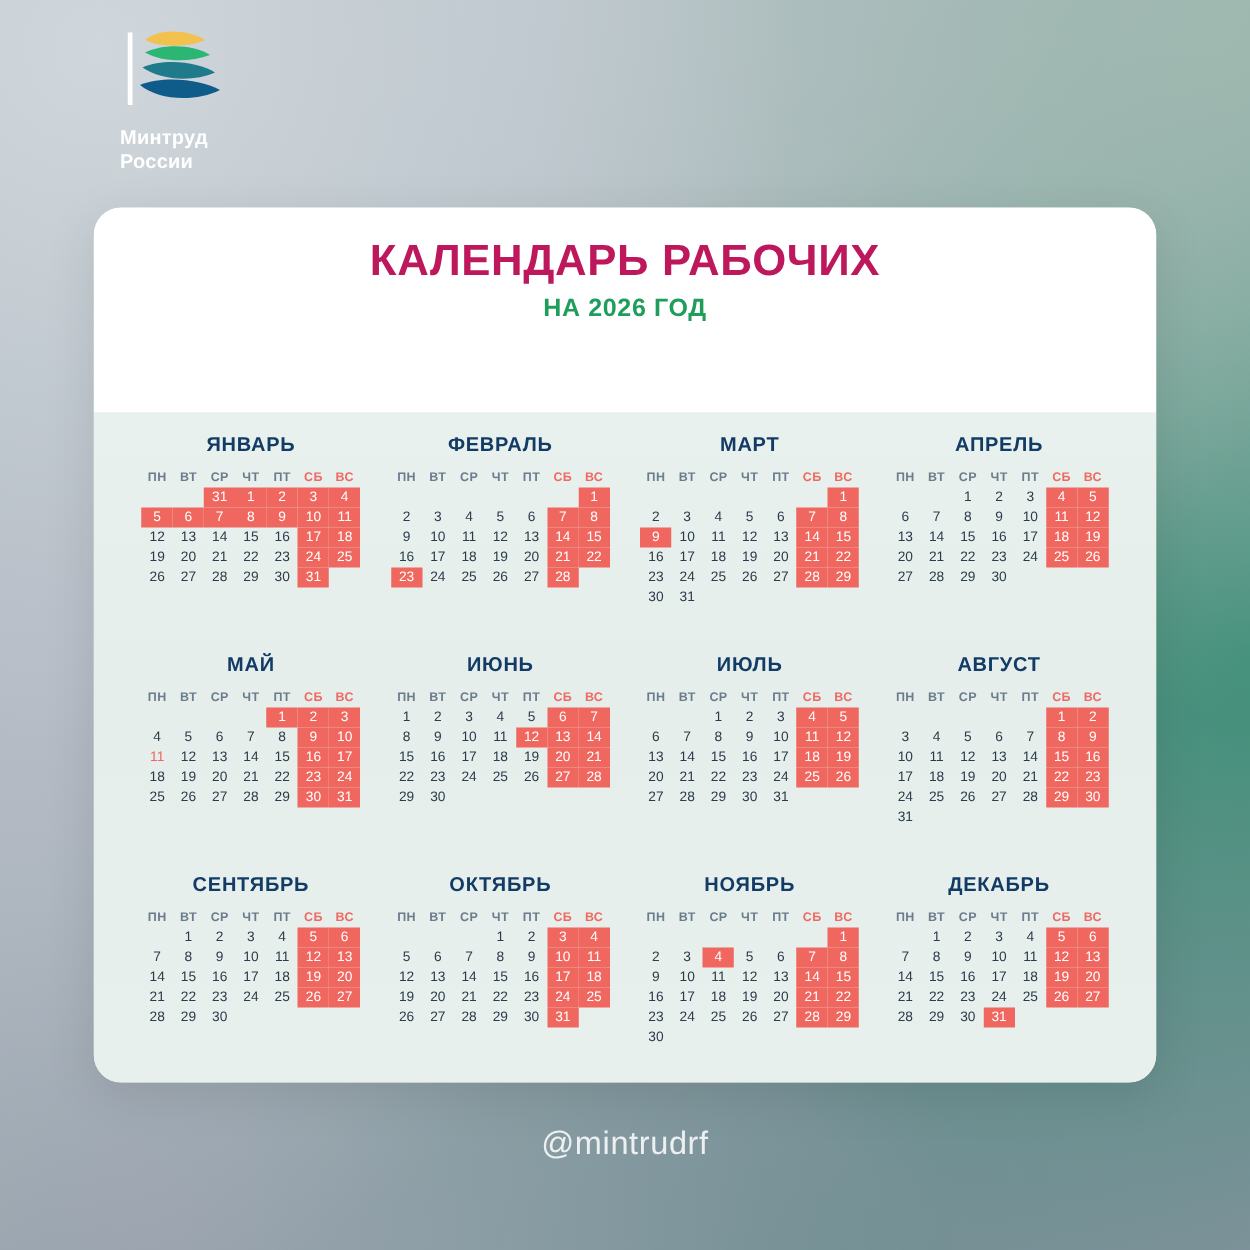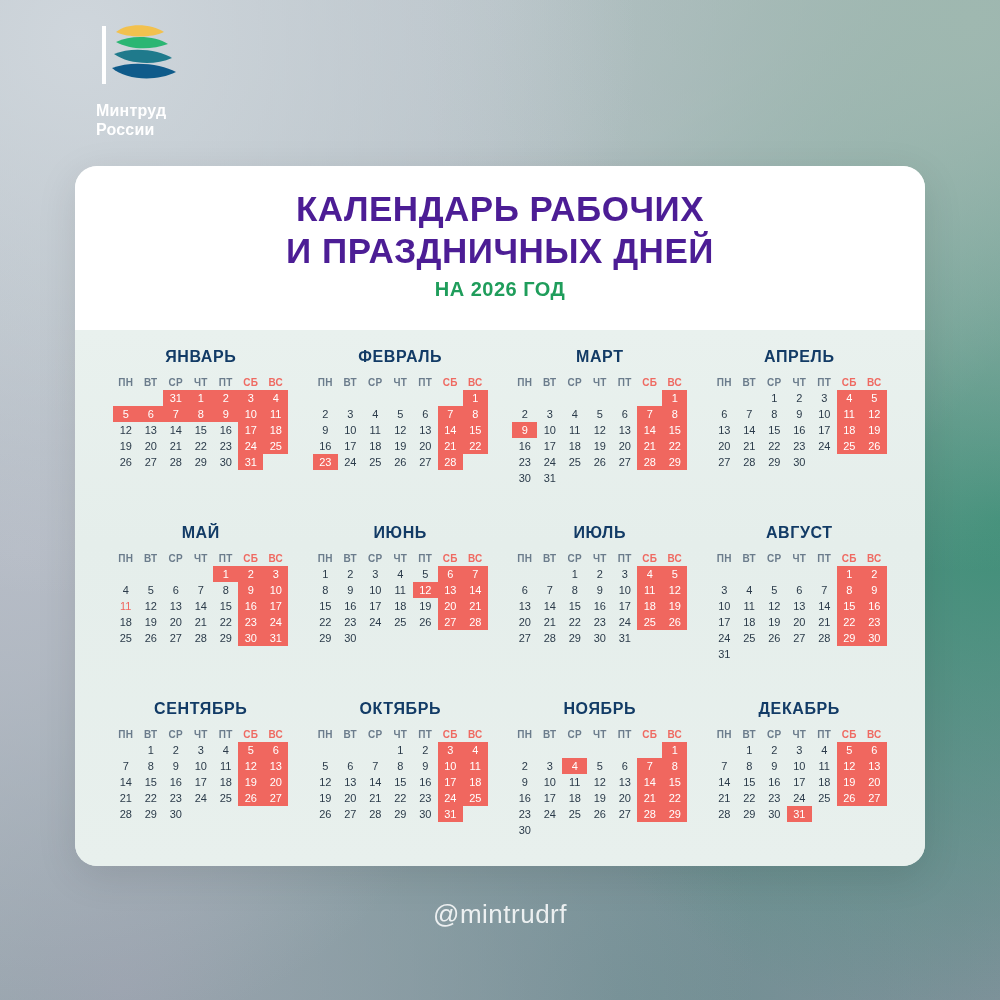--- a/index.html
+++ b/index.html
@@ -63,21 +63,21 @@
     box-shadow: 0 10px 40px rgba(0,0,0,0.10);
   }
   .card-head {
     height: 164px;
     background: #ffffff;
     text-align: center;
     padding-top: 22px;
     box-sizing: border-box;
   }
   .title-line {
-    color: #4c1d95;
+    color: #be185d;
     font-size: 35px;
     font-weight: bold;
     letter-spacing: 0.5px;
     line-height: 42px;
   }
   .title-year {
     margin-top: 6px;
     color: #1f9d5b;
     font-size: 20px;
     font-weight: bold;
@@ -174,21 +174,20 @@
     </div>
     <div class="logo-text">
       <div>Минтруд</div>
       <div>России</div>
     </div>
   </div>
 
   <div class="card">
     <div class="card-head">
       <div class="title-line">КАЛЕНДАРЬ РАБОЧИХ</div>
-      <div class="title-line">И ПРАЗДНИЧНЫХ ДНЕЙ</div>
       <div class="title-year">НА 2026 ГОД</div>
     </div>
     <div class="card-body">
       <div class="months-grid">
           <div class="month">
             <div class="month-name">ЯНВАРЬ</div>
             <table class="cal">
               <thead>
                 <tr>
                   <th>ПН</th>

